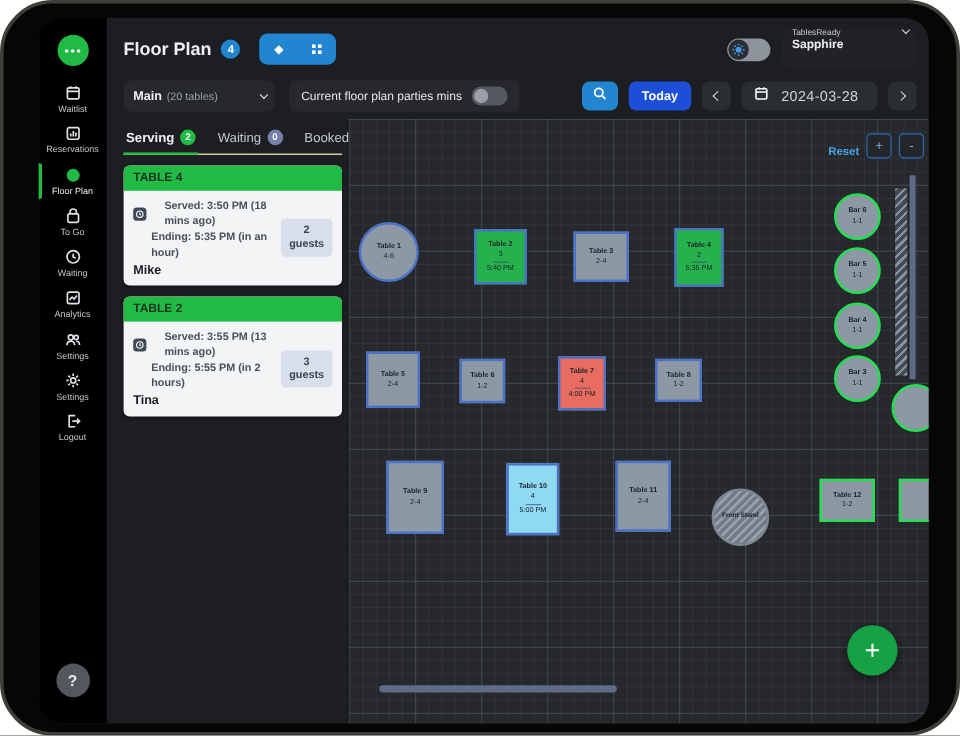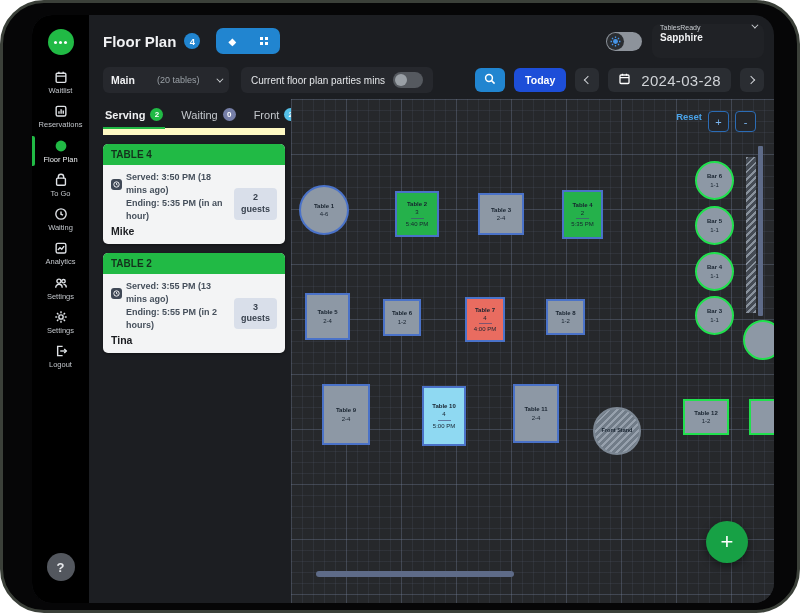--- a/index.html
+++ b/index.html
@@ -33,69 +33,69 @@
   .theme-knob { position:absolute; left:1px; top:1px; width:17px; height:17px; border-radius:50%; background:#2a2d31; display:flex; align-items:center; justify-content:center; }
   .account { background:#202226; border-radius:8px; height:34px; min-width:112px; display:flex; padding:0 8px; gap:8px; cursor:pointer; }
   .acct-txt { display:flex; flex-direction:column; line-height:1.15; }
   .acct-name { color:#c8ccd1; font-size:7px; }
   .acct-plan { color:#f0f1f3; font-size:10px; font-weight:bold; }
 
   
   .toolbar { height:38px; display:flex; align-items:center; padding:0 10px 0 14px; gap:12px; }
   .select-box { width:126px; height:26px; background:#26282d; border-radius:6px; display:flex; align-items:center; padding:0 8px; gap:4px; cursor:pointer; }
   .select-main { color:#f0f1f3; font-size:10.5px; font-weight:bold; }
-  .select-detail { color:#9aa0a6; font-size:9px;margin-left:18px; }
+  .select-detail { color:#9aa0a6; font-size:9px; }
   .parties { height:26px; background:#26282d; border-radius:6px; display:flex; align-items:center; gap:8px; padding:0 10px; }
   .parties .lbl { color:#e4e6e9; font-size:10px; }
   .toggle-off { width:30px; height:16px; border-radius:9px; background:#55595f; position:relative; cursor:pointer; }
   .toggle-off .knob { position:absolute; left:2px; top:2px; width:12px; height:12px; border-radius:50%; background:#9aa0a6; }
   .tb-right { margin-left:auto; display:flex; align-items:center; gap:9px; }
   .icon-btn-blue { width:30px; height:24px; border-radius:6px; background:#2185d0; display:flex; align-items:center; justify-content:center; cursor:pointer; }
   .btn-today { height:24px; background:#1d4ed8; border-radius:6px; color:#fff; font-size:10.5px; font-weight:bold; display:flex; align-items:center; padding:0 11px; cursor:pointer; }
   .sq-btn { width:24px; height:24px; border-radius:6px; background:#2a2d32; display:flex; align-items:center; justify-content:center; cursor:pointer; }
   .date-box { height:24px; background:#2a2d32; border-radius:6px; display:flex; align-items:center; gap:10px; padding:0 10px; cursor:pointer; }
-  .date-txt { color:#d0d3d7; font-size:15px; letter-spacing:.3px; min-width:70px; }
+  .date-txt { color:#d0d3d7; font-size:12px; letter-spacing:.3px; min-width:70px; }
   .chev { width:6px; height:6px; border-right:1.7px solid #cfd2d6; border-bottom:1.7px solid #cfd2d6; }
   .chev.left { transform:rotate(135deg); margin-left:2px; }
   .chev.right { transform:rotate(-45deg); margin-right:2px; }
   .chev.down { transform:rotate(45deg) translateY(-2px); }
   .chev.sm { width:5px; height:5px; }
 
   
   .content { flex:1; display:flex; min-height:0; }
   .panel { width:202px; flex-shrink:0; padding:4px 6px 0 14px; }
-  .tabs { display:flex; gap:14px; border-bottom:7px solid #fef9c3;align-items:center; }
+  .tabs { display:flex; gap:14px; border-bottom:1px solid #fef9c3;align-items:center; }
   .tab { display:flex; align-items:center; gap:5px; padding:5px 2px 7px; cursor:pointer; position:relative; }
   .tab .t-lbl { color:#c4c8cd; font-size:11px; }
   .tab.active .t-lbl { color:#f0f1f3; font-weight:bold; }
   .tab.active::after { content:""; position:absolute; left:0; right:0; bottom:-1px; height:2px; background:#21ba45; }
   .t-badge { min-width:13px; height:13px; border-radius:7px; color:#fff; font-size:8px; font-weight:bold; display:flex; align-items:center; justify-content:center; padding:0 3px; }
   .t-badge.green { background:#21ba45; }
   .t-badge.gray { background:#767fa8; }
   .t-badge.blue { background:#54c0e8; }
 
   .card { margin-top:9px; border-radius:5px; overflow:hidden; background:#f3f4f5; cursor:pointer; box-shadow:0 1px 3px rgba(0,0,0,.4); }
   .card-hd { background:#21ba45; color:#14321d; font-size:10px; font-weight:bold; padding:5px 8px; }
   .card-bd { padding:6px 8px 7px; display:flex; gap:6px; }
   .card-info { flex:1; min-width:0; }
-  .ln { display:flex; align-items:center; gap:4px; color:#46505c; font-size:9px; font-weight:bold; line-height:1.45; }
+  .ln { display:flex; align-items:center; gap:15px; color:#46505c; font-size:9px; font-weight:bold; line-height:1.45; }
   .ln.indent { padding-left:15px; }
   .clock-chip { width:11px; height:11px; border-radius:3px; background:#3f4856; display:flex; align-items:center; justify-content:center; flex-shrink:0; }
   .guest-name { color:#1b1d21; font-size:10.5px; font-weight:bold; margin-top:2px; }
   .guest-badge { align-self:center; background:#d9dfea; border-radius:4px; padding:4px 7px; text-align:center; color:#39424f; font-size:9px; font-weight:bold; line-height:1.3; flex-shrink:0; }
 
   
   .canvas { flex:1; position:relative; overflow:hidden; background-color:#26282b;
     background-image:
       linear-gradient(rgba(130,145,175,.22) 1px, transparent 1px),
       linear-gradient(90deg, rgba(130,145,175,.22) 1px, transparent 1px),
       linear-gradient(rgba(130,145,175,.10) 1px, transparent 1px),
       linear-gradient(90deg, rgba(130,145,175,.10) 1px, transparent 1px);
     background-size:55px 55px, 55px 55px, 11px 11px, 11px 11px; }
-  .zoom-ctl { position:absolute; top:12px; right:18px; display:flex; align-items:flex-start; gap:6px; z-index:5; }
+  .zoom-ctl { position:absolute; top:12px; right:4px; display:flex; align-items:flex-end; gap:6px; z-index:5; }
   .reset-lbl { color:#4aa3e8; font-size:9.5px; font-weight:bold; cursor:pointer; }
   .zoom-btn { width:21px; height:21px; border:1.5px solid #2b6cb5; border-radius:4px; background:#24262a; color:#7ab5ef; font-size:11px; display:flex; align-items:center; justify-content:center; cursor:pointer; }
 
   .tbl { position:absolute; display:flex; flex-direction:column; align-items:center; justify-content:center; text-align:center; color:#17222e; border:2.5px solid #4a72c8; cursor:pointer; line-height:1.35; }
   .tbl .nm { font-size:6px; font-weight:bold; }
   .tbl .cap { font-size:6px; }
   .tbl .dv { width:13px; height:1px; background:rgba(70,70,120,.65); margin:1px 0; }
   .round { border-radius:50%; }
   .fill-gray { background:#8d98a5; }
   .fill-green { background:#25b14b; }
@@ -315,21 +315,21 @@
           <div class="tabs">
             <div class="tab active">
               <span class="t-lbl">Serving</span>
               <span class="t-badge green">2</span>
             </div>
             <div class="tab">
               <span class="t-lbl">Waiting</span>
               <span class="t-badge gray">0</span>
             </div>
             <div class="tab">
-              <span class="t-lbl">Front</span>
+              <span class="t-lbl">Booked</span>
               <span class="t-badge blue">2</span>
             </div>
           </div>
 
           <div class="card">
             <div class="card-hd">TABLE 4</div>
             <div class="card-bd">
               <div class="card-info">
                 <div class="ln">
                   <span class="clock-chip">

